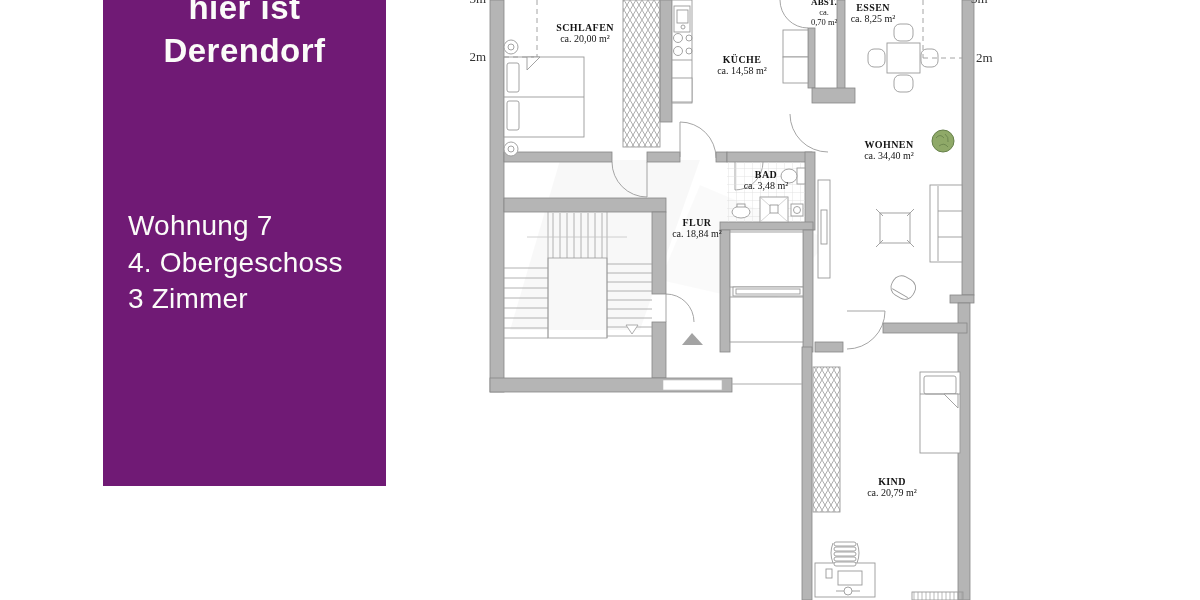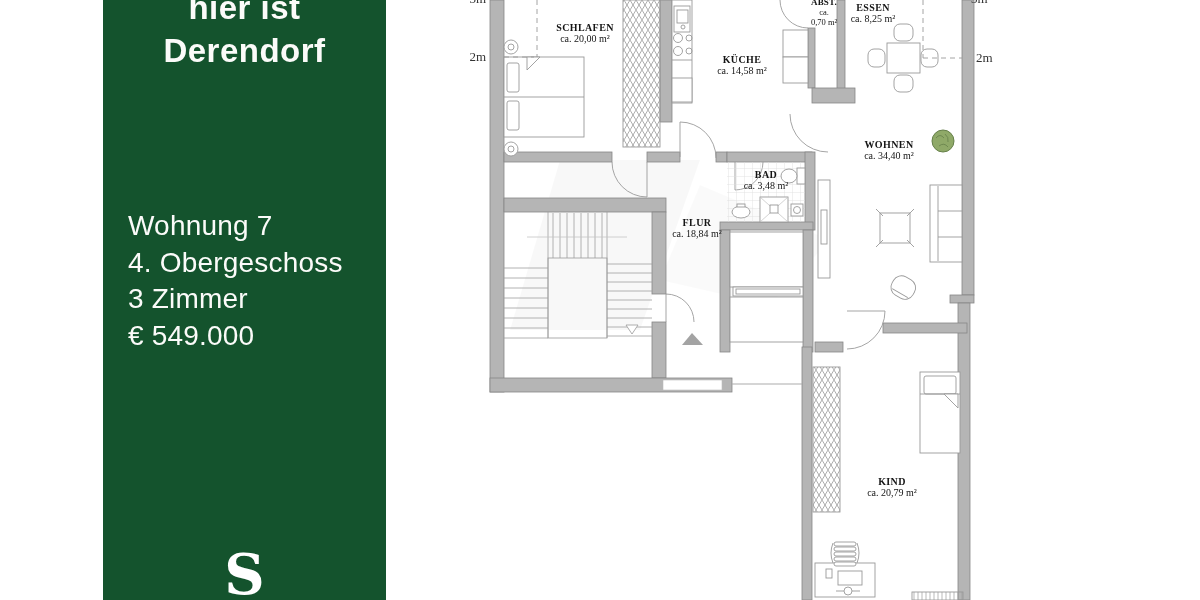--- a/index.html
+++ b/index.html
@@ -1,19 +1,19 @@
 <!DOCTYPE html>
 <html><head>
 <meta charset="utf-8">
 <style>
   html,body{margin:0;padding:0;background:#fff;}
   .stage{position:relative;width:1200px;height:600px;background:#ffffff;overflow:hidden;
          font-family:"Liberation Sans",sans-serif;}
   
-  .sidebar{position:absolute;left:103px;top:0;width:283px;height:600px;background:#14532d;}
+  .sidebar{position:absolute;left:103px;top:0;width:283px;height:486px;background:#701a75;}
   .tagline{position:absolute;left:0;top:-14px;width:100%;text-align:center;color:#fbfbf9;
            font-weight:700;font-size:33px;line-height:43px;letter-spacing:.5px;}
   .details{position:absolute;left:25px;top:208px;color:#fbfbf9;font-weight:400;
            font-size:28px;line-height:36.5px;letter-spacing:.2px;}
   .logo{position:absolute;left:0;top:546px;width:100%;text-align:center;color:#fff;
         font-family:"DejaVu Serif",serif;font-weight:700;font-size:56px;line-height:56px;}
   
   .room-label{position:absolute;transform:translateX(-50%);text-align:center;
               font-family:"Liberation Serif",serif;color:#141414;white-space:nowrap;}
   .rname{font-weight:700;font-size:10px;letter-spacing:.4px;}
@@ -265,18 +265,17 @@
 
   <aside class="sidebar">
     <div class="tagline">
       <div>hier ist</div>
       <div>Derendorf</div>
     </div>
     <div class="details">
       <div>Wohnung 7</div>
       <div>4. Obergeschoss</div>
       <div>3 Zimmer</div>
-      <div>€ 549.000</div>
     </div>
     <div class="logo">S</div>
   </aside>
 
 </div>
 
 </body></html>

